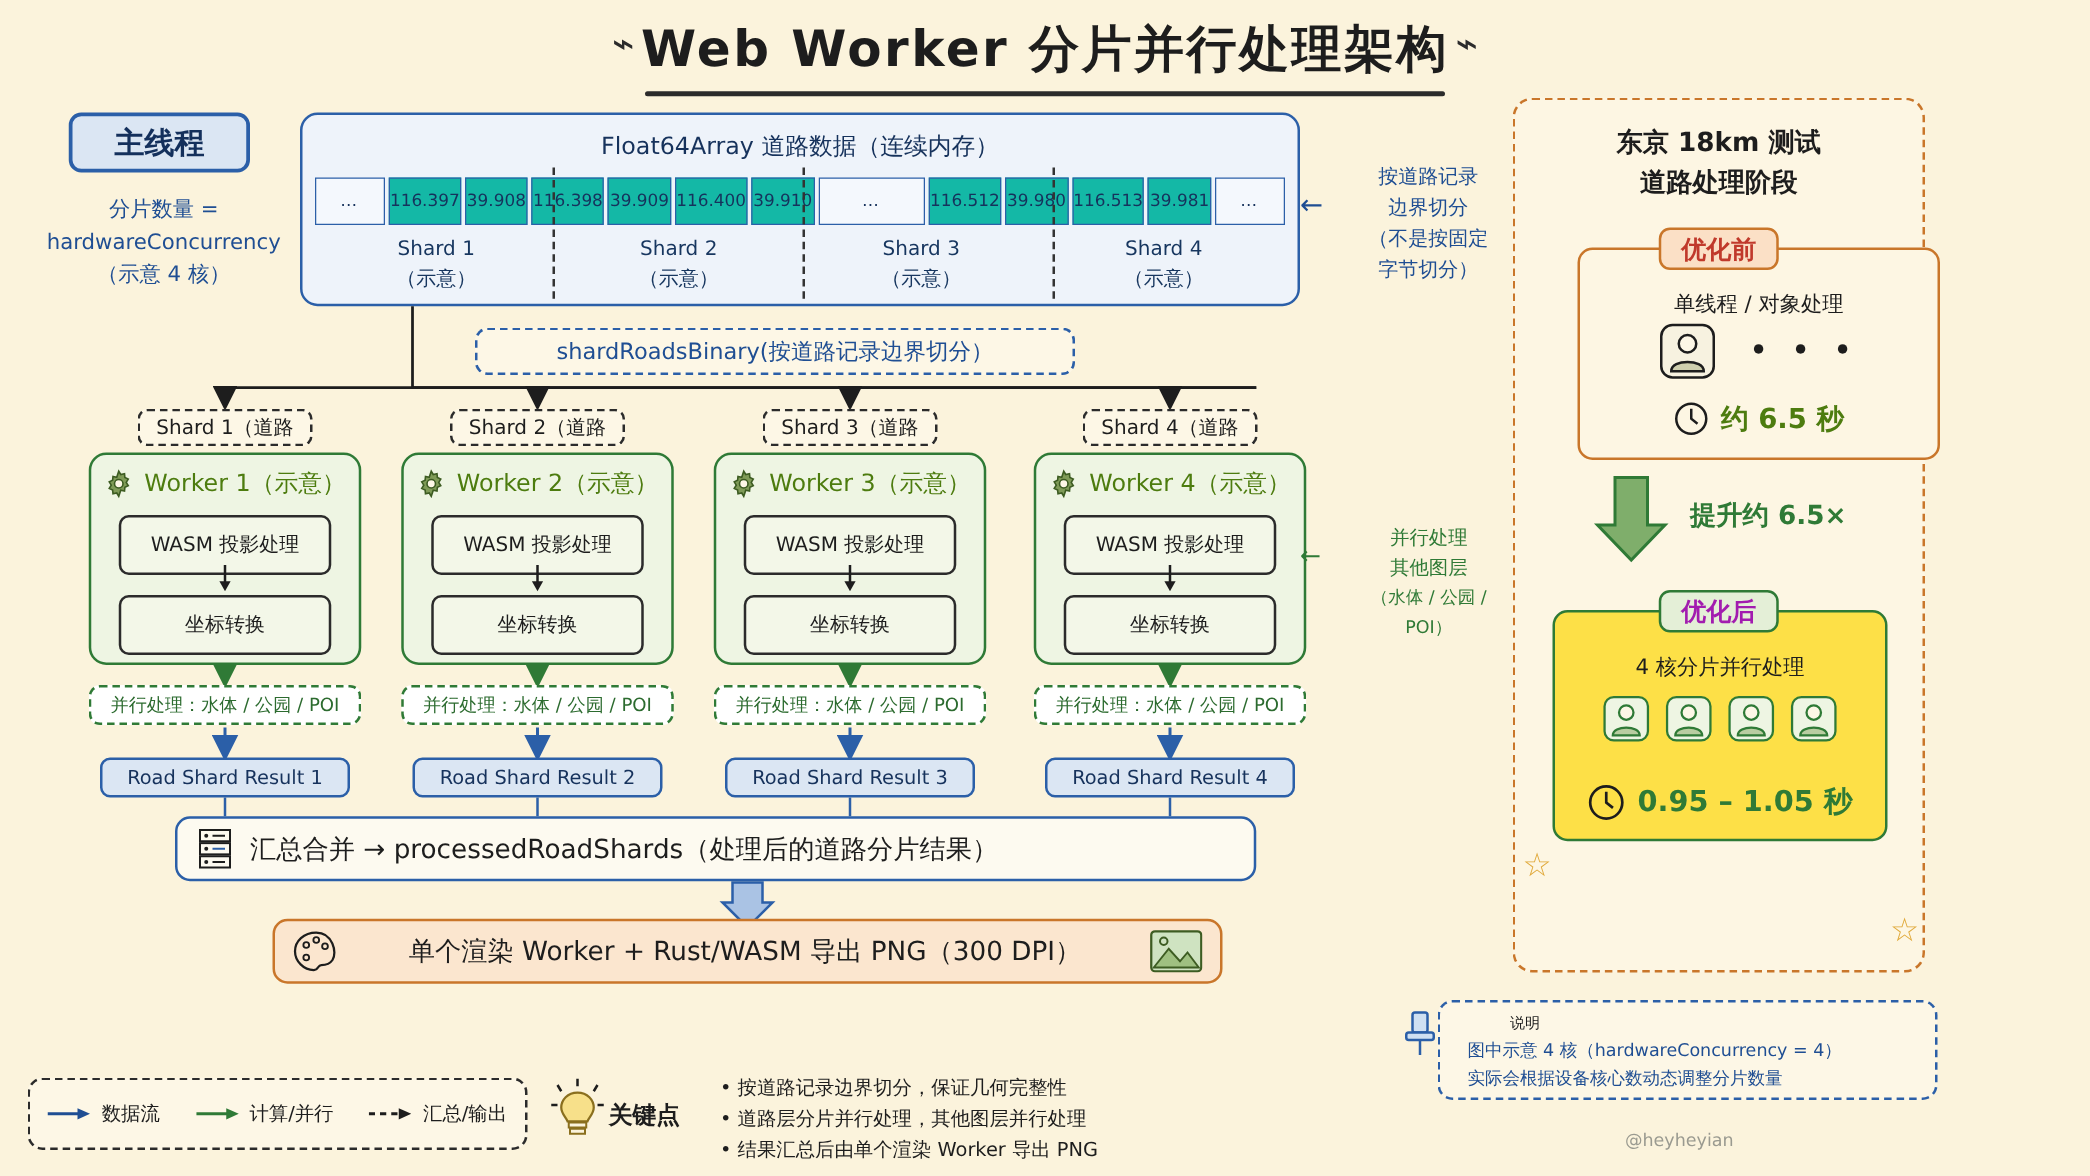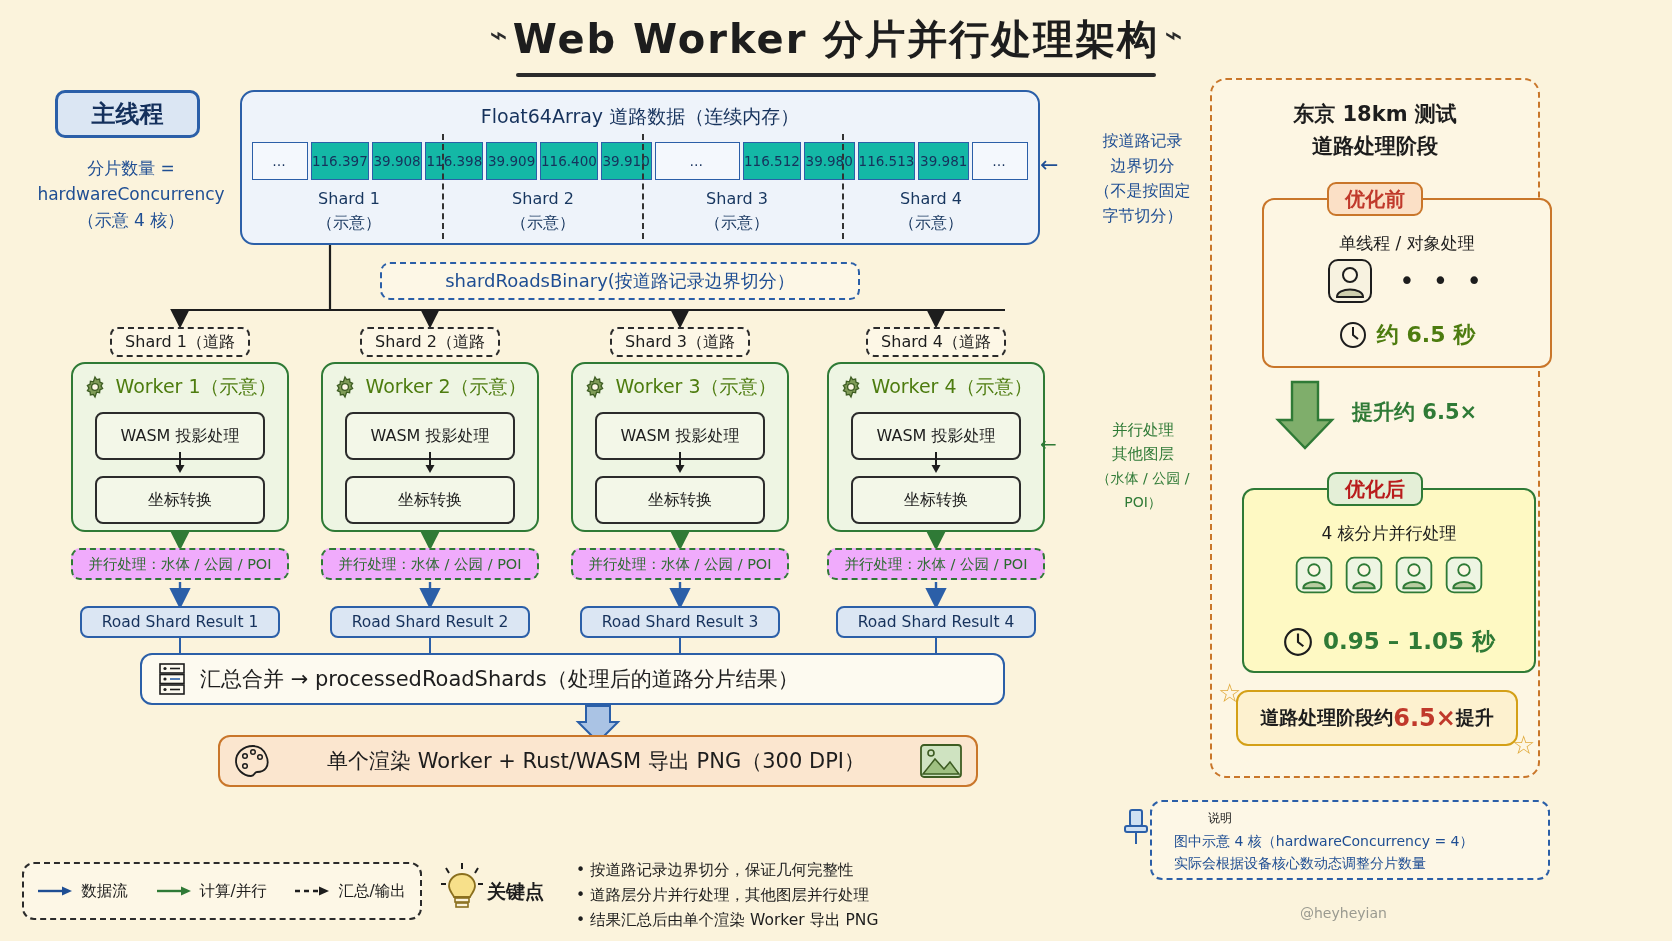--- a/index.html
+++ b/index.html
@@ -98,21 +98,21 @@
     position:absolute; left:22px; right:22px; height:48px;
     border:2px solid #2b2b2b; border-radius:8px; background:#f3f7e8;
     font-size:16px; color:#1d1d1d;
   }
   .wbox.w1 { top:48px; }
   .wbox.w2 { top:112px; }
   .w-arrow { position:absolute; left:50%; top:88px; transform:translateX(-50%); }
 
   .par-tag {
     top: 548px; width: 218px; height: 32px; font-size:14.5px; color:#2c6b2f;
-    border:2px dashed #2f7a36; border-radius:9px; background:#f0abfc;
+    border:2px dashed #2f7a36; border-radius:9px; background:#ffffff;
   }
   .res-box {
     top: 606px; width: 200px; height: 32px; font-size:15.5px; color:#16325c;
     background:#dbe6f3; border:2.2px solid #2b5fa8; border-radius:8px;
   }
 
   
   #green-note { left: 1078px; top: 418px; width: 130px; text-align:center;
     font-size:15.5px; color:#2f7a36; line-height:24px; }
   #green-note-arrow { left: 1040px; top: 432px; font-size:20px; color:#2f7a36; }
@@ -168,24 +168,24 @@
   #before-sub { position:absolute; left:0; right:0; top:32px; text-align:center;
     font-size:17px; color:#1d1d1d; }
   #before-time { position:absolute; left:0; right:0; bottom:16px;
     display:flex; align-items:center; justify-content:center; gap:10px;
     font-size:22px; color:#4d7c0f; font-weight:bold; }
 
   #gain-arrow { position:absolute; left:58px; top:300px; }
   #gain-text { position:absolute; left:140px; top:318px; font-size:21px; color:#2f7a36; font-weight:bold;}
 
   #pill-after { left:50%; transform:translateX(-50%); top:392px;
-    background:#e4efd7; border:2.5px solid #2f7a36; color:#b91c1c; }
+    background:#e4efd7; border:2.5px solid #2f7a36; color:#a21caf; }
   #card-after {
-    position:absolute; left:30px; top:408px; width:294px; height:185px;
-    border:2.2px solid #2f7a36; border-radius:12px; background:#fef9c3;
+    position:absolute; left:30px; top:408px; width:268px; height:185px;
+    border:2.2px solid #2f7a36; border-radius:12px; background:#fde047;
   }
   #after-sub { position:absolute; left:0; right:0; top:32px; text-align:center;
     font-size:17px; color:#1d1d1d; }
   #after-people { position:absolute; left:0; right:0; top:66px;
     display:flex; justify-content:center; gap:12px; }
   #after-time { position:absolute; left:0; right:0; bottom:14px;
     display:flex; align-items:center; justify-content:center; gap:10px;
     font-size:23px; color:#2f7a36; font-weight:bold; }
 
   #summary-box {
@@ -583,25 +583,20 @@
         </svg>
         <span>0.95 – 1.05 秒</span>
       </div>
     </div>
     <div class="pill" id="pill-after">
       <span>优化后</span>
     </div>
 
     <div class="star" style="left:6px;top:598px;">☆</div>
     <div class="star" style="left:300px;top:650px;">☆</div>
-    <div id="summary-box">
-      <span>道路处理阶段约 </span>
-      <span class="c-red" style="font-size:24px;">6.5×</span>
-      <span> 提升</span>
-    </div>
   </div>
 
   <div class="abs" id="footnote">
     <svg id="pin" viewBox="0 0 32 38">
       <rect x="10" y="2" width="12" height="16" rx="2" fill="#cfe0f2" stroke="#2b5fa8" stroke-width="2"></rect>
       <rect x="5" y="18" width="22" height="6" rx="2" fill="#cfe0f2" stroke="#2b5fa8" stroke-width="2"></rect>
       <line x1="16" y1="24" x2="16" y2="36" stroke="#2b5fa8" stroke-width="2"></line>
     </svg>
     <div id="fn-title">说明</div>
     <div id="fn-body">

